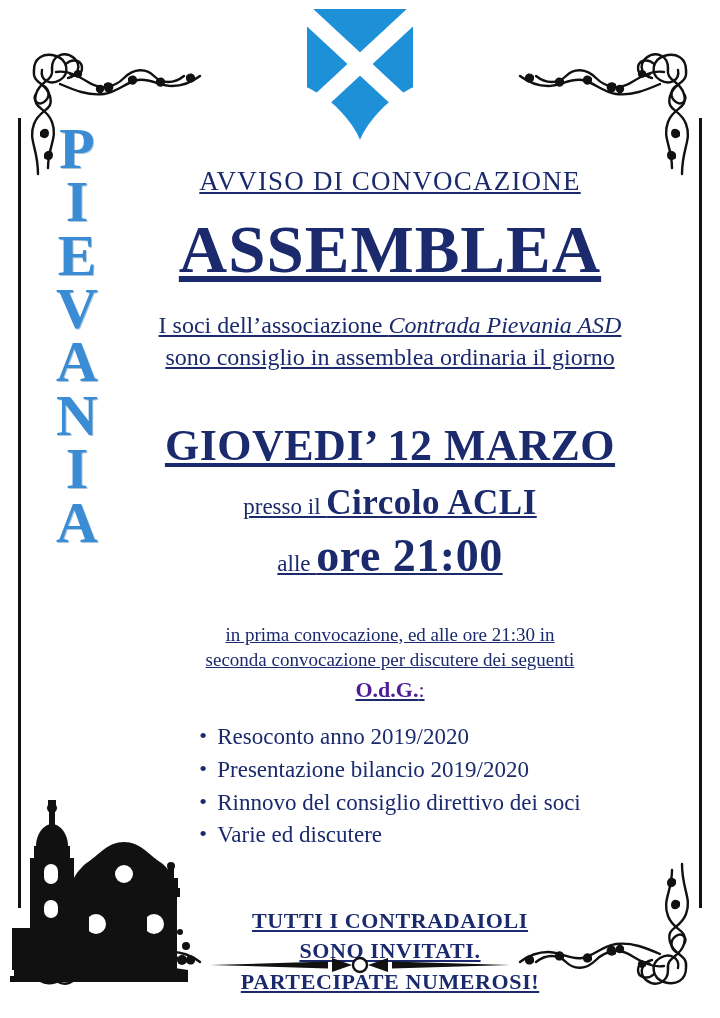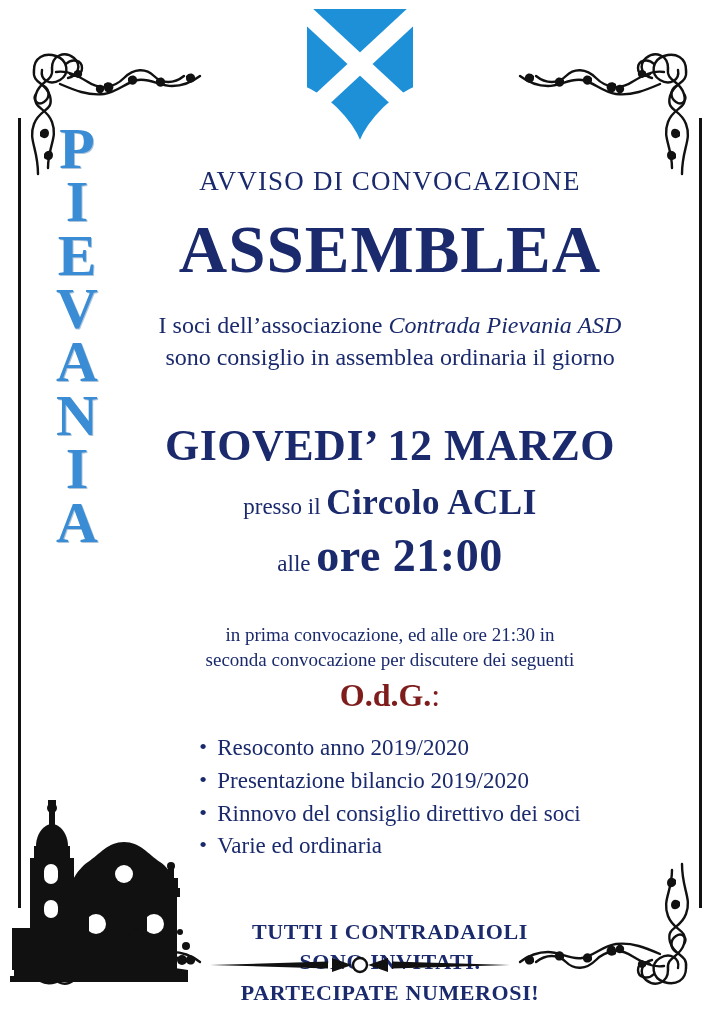--- a/index.html
+++ b/index.html
@@ -82,20 +82,21 @@
   .church svg { width: 100%; height: 100%; display: block; }
 
   
   .content {
     position: absolute;
     left: 130px;
     top: 166px;
     width: 520px;
     text-align: center;
     color: #1A2A6C;
+    text-decoration: underline;
   }
 
   .kicker {
     font-size: 27px;
     letter-spacing: 1.2px;
     font-weight: 400;
     color: #1A2A6C;
     margin: 0;
   }
   .headline {
@@ -143,24 +144,24 @@
     letter-spacing: 0.5px;
   }
 
   .second-call {
     font-size: 19px;
     line-height: 1.36;
     margin: 40px 0 0 0;
     color: #1A2A6C;
   }
   .odg {
-    font-size: 32px;
+    font-size: 22px;
     font-weight: 700;
     margin: 4px 0 0 0;
-    color: #7f1d1d;
+    color: #4c1d95;
   }
   .odg .plain { font-weight: 400; }
 
   .agenda {
     list-style: none;
     margin: 18px 0 0 0;
     padding: 0;
     text-align: left;
     display: inline-block;
   }
@@ -425,21 +426,21 @@
     </p>
 
     <p class="odg">
       <span>O.d.G.</span><span class="plain">:</span>
     </p>
 
     <ul class="agenda">
       <li>Resoconto anno 2019/2020</li>
       <li>Presentazione bilancio 2019/2020</li>
       <li>Rinnovo del consiglio direttivo dei soci</li>
-      <li>Varie ed ordinaria</li>
+      <li>Varie ed discutere</li>
     </ul>
 
     <p class="closing">
       <span>TUTTI I CONTRADAIOLI</span>
       <span>SONO INVITATI.</span>
       <span>PARTECIPATE NUMEROSI!</span>
     </p>
   </div>
 
   <div class="divider">

